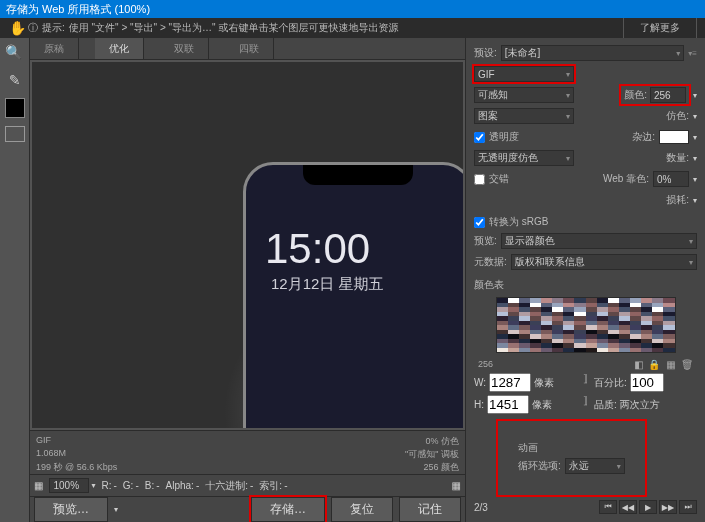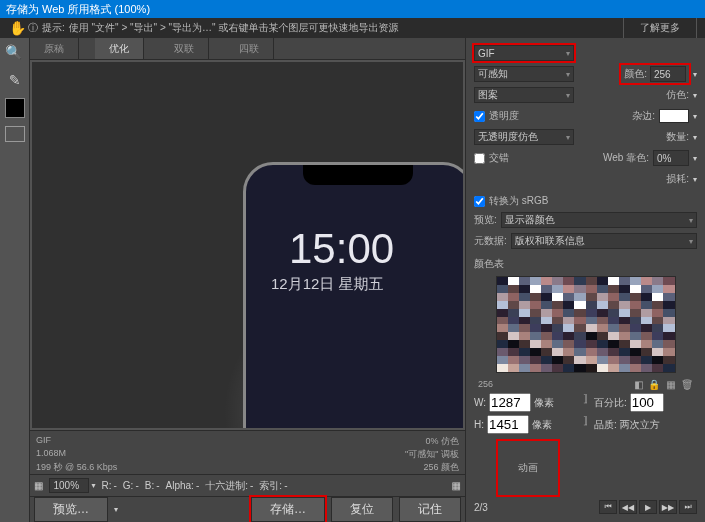--- a/index.html
+++ b/index.html
@@ -21,21 +21,21 @@
 .center { flex: 1; display: flex; flex-direction: column; background: #535353; }
 .tabs { display: flex; height: 22px; background: #454545; border-bottom: 1px solid #2b2b2b; gap: 16px; }
 .tab { padding: 0 14px; display: flex; align-items: center; color: #999; font-size: 10px; border-right: 1px solid #2b2b2b; cursor: pointer; }
 .tab.active { background: #535353; color: #ddd; }
 
 .canvas-area { flex: 1; background: #303030; position: relative; overflow: hidden; margin: 2px; }
 .phone-mockup { position: absolute; right: -10px; top: 100px; width: 230px; height: 340px; }
 .glow { position: absolute; left: -40px; bottom: -50px; width: 280px; height: 280px; background: radial-gradient(circle, rgba(255,255,255,0.25) 0%, rgba(255,255,255,0) 60%); border-radius: 50%; }
 .phone-body { position: absolute; width: 230px; height: 340px; background: #1a1b2e; border-radius: 30px; border: 3px solid #888; }
 .notch { position: absolute; top: 0; left: 50%; transform: translateX(-50%); width: 110px; height: 20px; background: #000; border-radius: 0 0 12px 12px; }
-.screen-time { position: absolute; top: 60px; left: 43px; color: #e8e8ef; font-size: 42px; font-weight: 200; }
+.screen-time { position: absolute; top: 60px; left: 19px; color: #e8e8ef; font-size: 42px; font-weight: 200; }
 .screen-date { position: absolute; top: 110px; left: 25px; color: #d0d0d8; font-size: 15px; }
 
 .canvas-footer { height: 44px; background: #454545; border-top: 1px solid #2b2b2b; padding: 4px 6px; display: flex; flex-direction: column; justify-content: space-between; }
 .cf-row { display: flex; justify-content: space-between; font-size: 9px; color: #aaa; }
 
 .status-bar { height: 22px; background: #454545; border-top: 1px solid #2b2b2b; display: flex; align-items: center; padding: 0 4px; gap: 6px; font-size: 10px; color: #ccc; }
 .sb-item { display: flex; align-items: center; gap: 2px; }
 .sb-arrow { cursor: pointer; font-size: 8px; }
 .sb-select { background: #3a3a3a; border: 1px solid #2b2b2b; color: #ccc; font-size: 10px; padding: 1px 3px; width: 40px; }
 
@@ -170,20 +170,27 @@
         <button class="btn highlighted">存储…</button>
         <button class="btn">复位</button>
         <button class="btn">记住</button>
       </div>
     </div>
 
   </div>
 
   <div class="right-panel">
 
+    <div class="field-row">
+      <label>预设:</label>
+      <div class="select">
+          <span>[未命名]</span>
+        </div>
+      <span class="menu-arrow">▾≡</span>
+    </div>
 
     <div class="field-row">
       <div class="select highlight-red" style="width:100px;flex:none;">
           <span>GIF</span>
         </div>
     </div>
 
     <div class="field-row">
       <div class="select" style="width:100px;flex:none;">
           <span>可感知</span>
@@ -485,20 +492,26 @@
       </div>
       <span class="link-icon">⟧</span>
       <div>
         <label>品质:</label>
         <div class="select" style="width:60px;flex:none;"><span>两次立方</span></div>
       </div>
     </div>
 
     <div class="section-label highlight-red" style="padding:20px;width:fit-content;margin-left:24px;">
       <div>动画</div>
+      <div class="field-row" style="margin-top:2px;">
+        <label>循环选项:</label>
+        <div class="select" style="width:60px;flex:none;">
+            <span>永远</span>
+          </div>
+      </div>
     </div>
 
     <div class="field-row">
       <span>2/3</span>
       <div class="anim-controls">
         <div class="anim-btn">⏮</div>
         <div class="anim-btn">◀◀</div>
         <div class="anim-btn">▶</div>
         <div class="anim-btn">▶▶</div>
         <div class="anim-btn">⏭</div>

